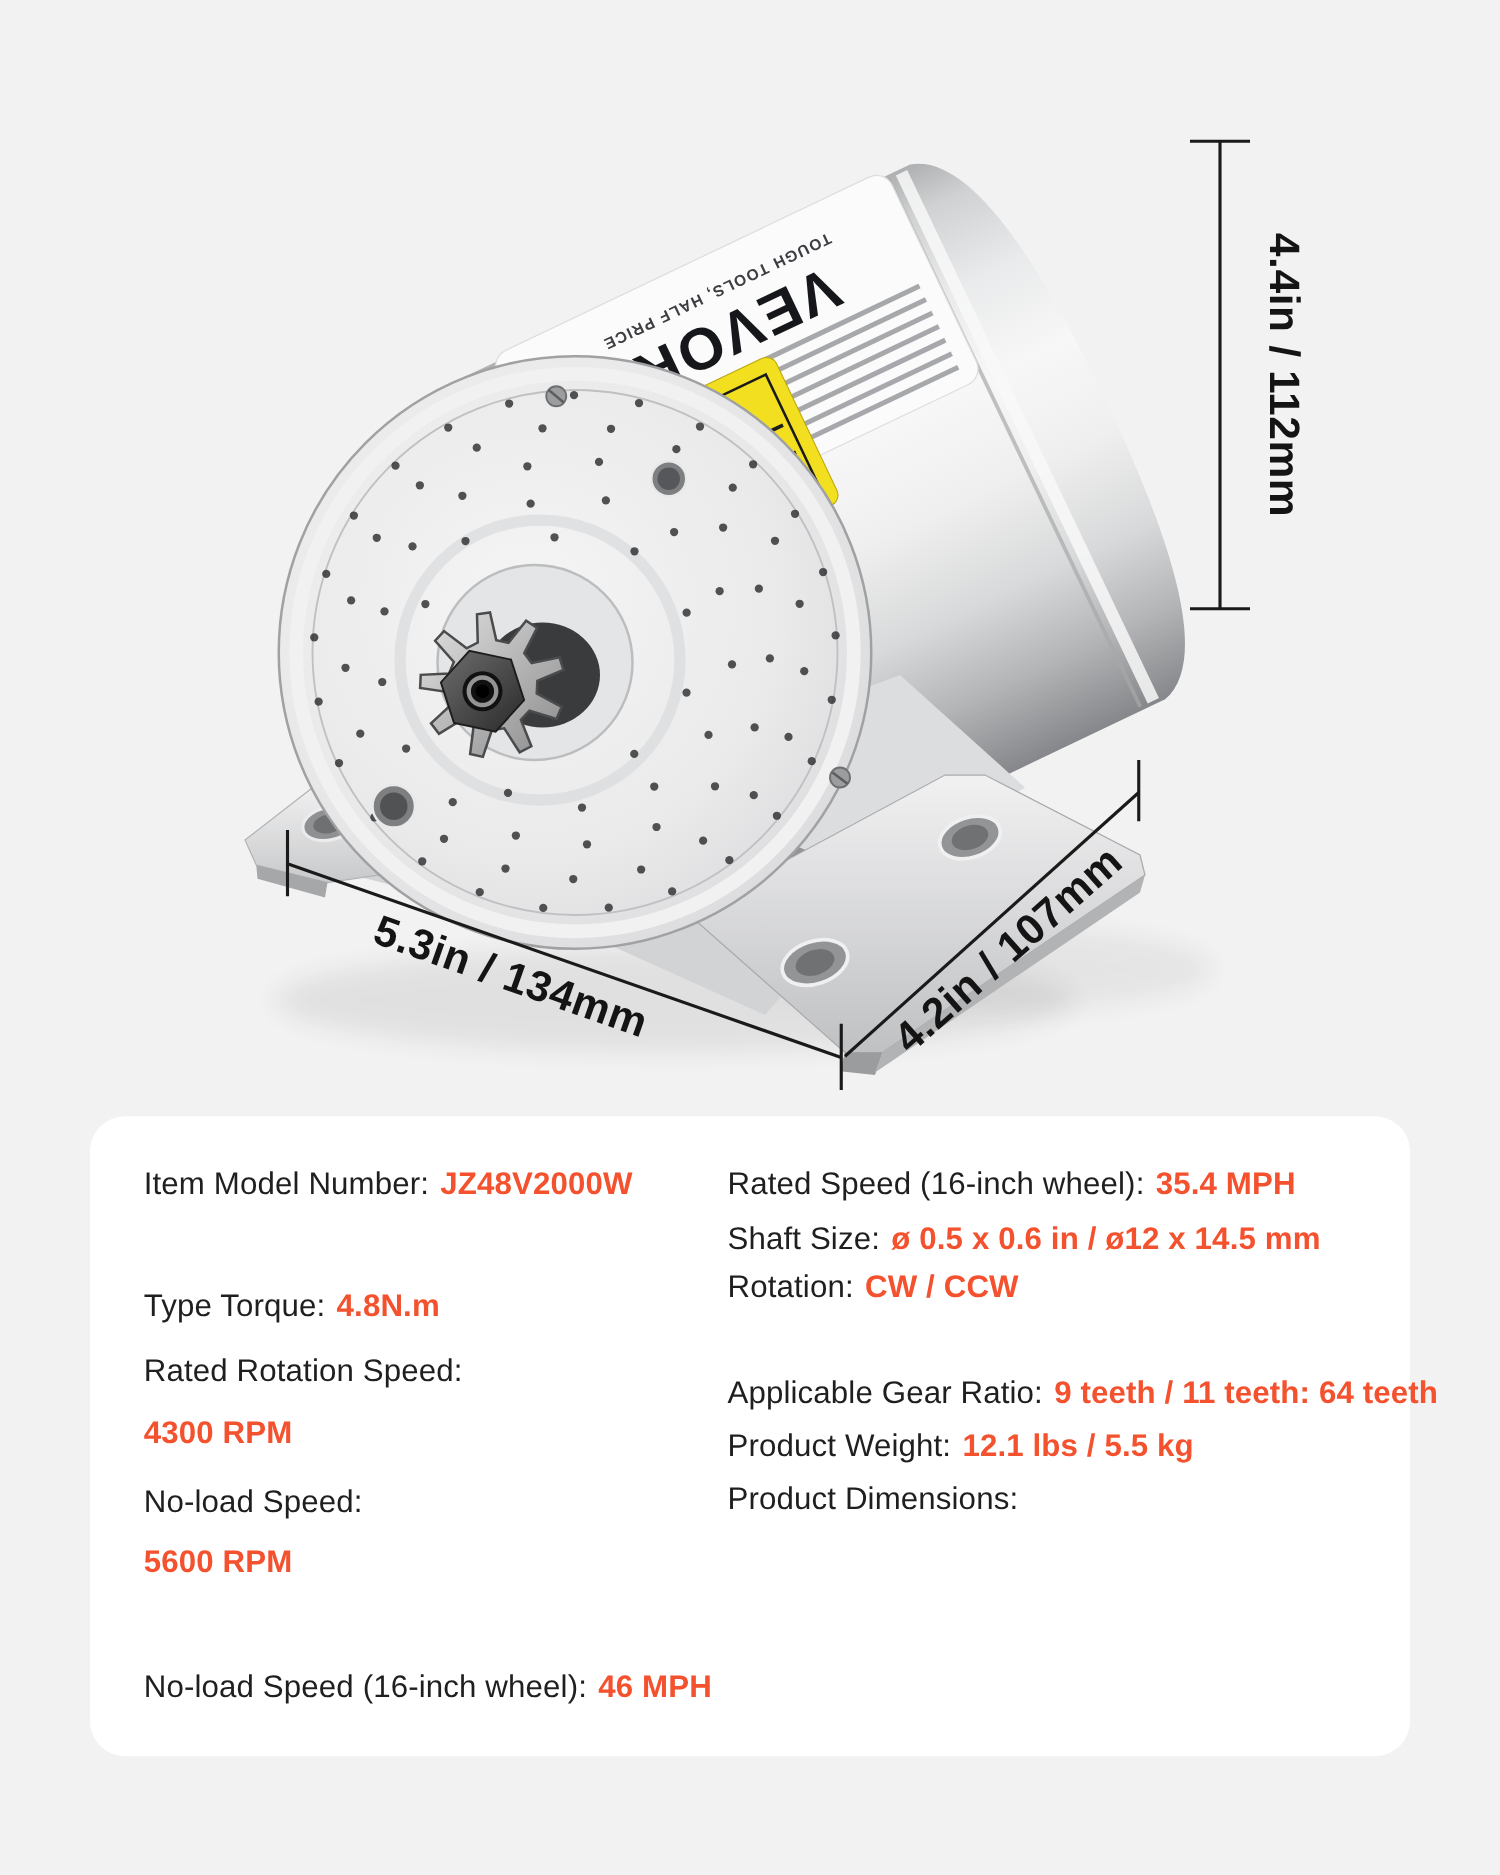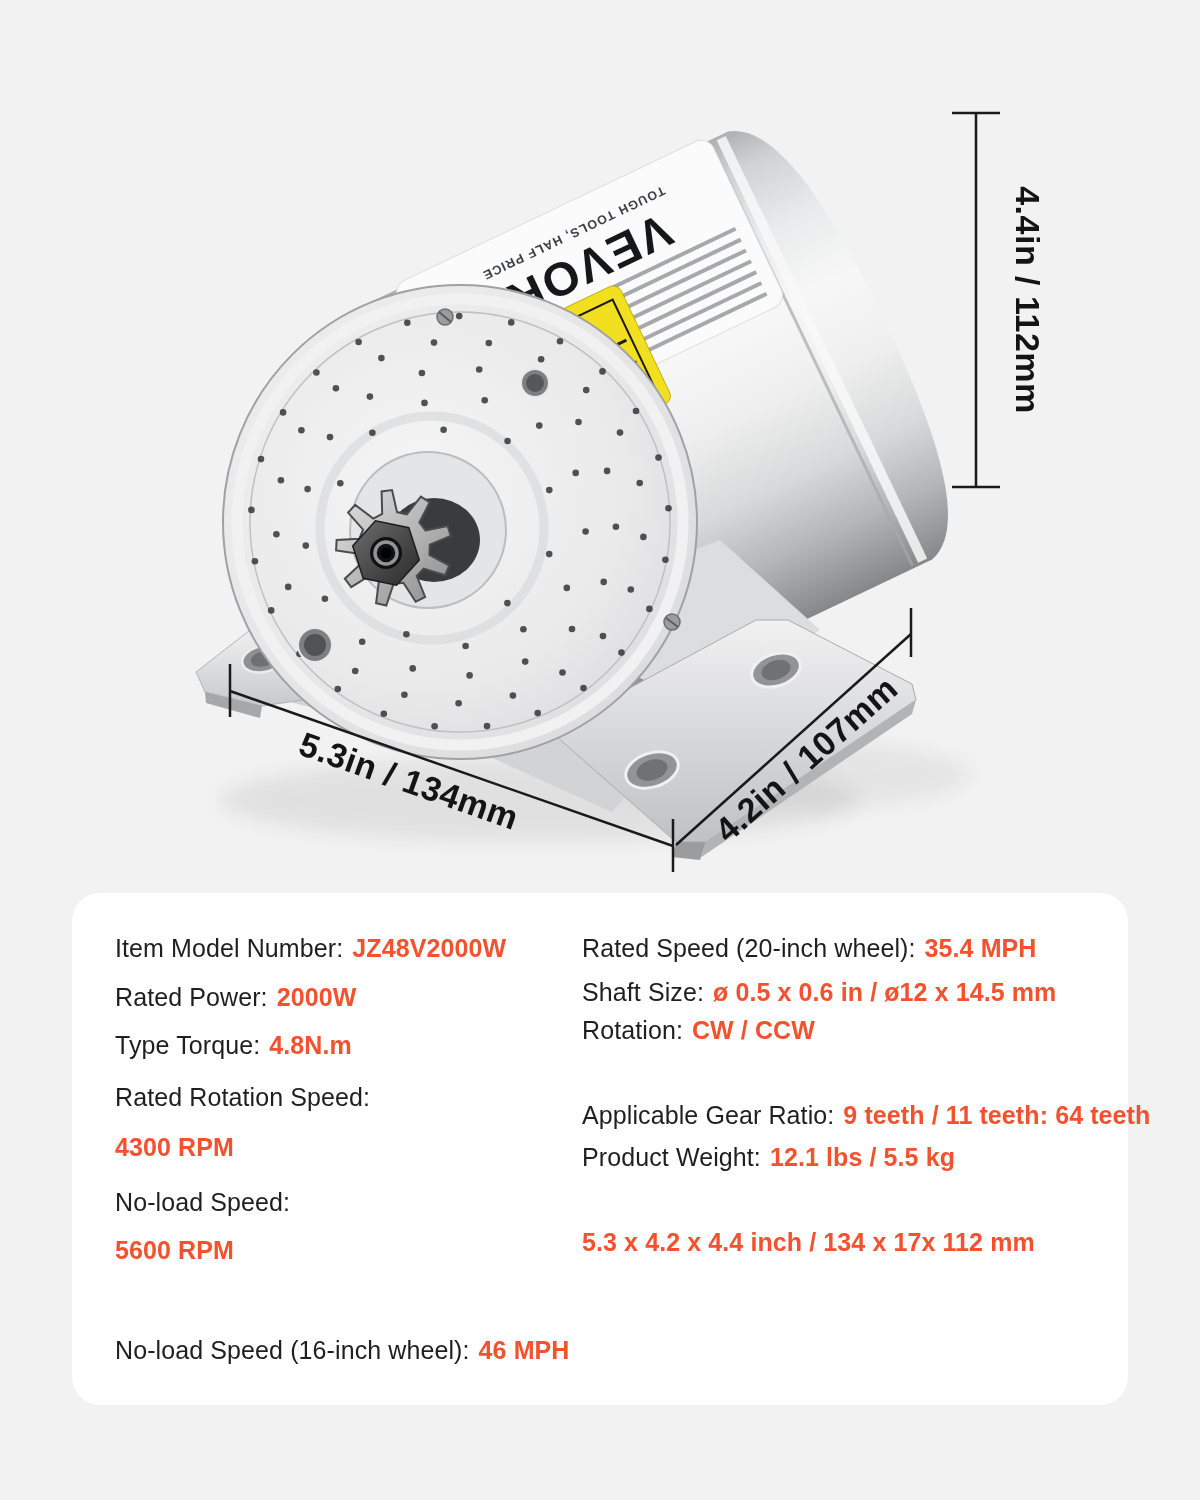--- a/index.html
+++ b/index.html
@@ -261,28 +261,27 @@
       <line x1="676" y1="845" x2="911" y2="634"></line>
       <line x1="911" y1="608" x2="911" y2="657"></line>
     </g>
     <text class="dim" transform="translate(1016,300) rotate(90)" text-anchor="middle">4.4in / 112mm</text>
     <text class="dim" transform="translate(405,792) rotate(19.5)" text-anchor="middle">5.3in / 134mm</text>
     <text class="dim" transform="translate(814,768) rotate(-41.5)" text-anchor="middle">4.2in / 107mm</text>
   </svg>
 
   <div class="spec-panel">
     <div class="spec-row" style="left:43px;top:55px"><span class="lbl">Item Model Number:</span><span class="val">JZ48V2000W</span></div>
-    <div class="spec-row" style="left:43px;top:104px"><span class="lbl">Rated Power:</span><span class="val">2000W</span></div>
     <div class="spec-row" style="left:43px;top:152px"><span class="lbl">Type Torque:</span><span class="val">4.8N.m</span></div>
     <div class="spec-row" style="left:43px;top:204px"><span class="lbl">Rated Rotation Speed:</span><span class="val"></span></div>
     <div class="spec-row" style="left:43px;top:254px"><span class="lbl"></span><span class="val">4300 RPM</span></div>
     <div class="spec-row" style="left:43px;top:309px"><span class="lbl">No-load Speed:</span><span class="val"></span></div>
     <div class="spec-row" style="left:43px;top:357px"><span class="lbl"></span><span class="val">5600 RPM</span></div>
     <div class="spec-row" style="left:43px;top:457px"><span class="lbl">No-load Speed (16-inch wheel):</span><span class="val">46 MPH</span></div>
 
-    <div class="spec-row" style="left:510px;top:55px"><span class="lbl">Rated Speed (20-inch wheel):</span><span class="val">35.4 MPH</span></div>
+    <div class="spec-row" style="left:510px;top:55px"><span class="lbl">Rated Speed (16-inch wheel):</span><span class="val">35.4 MPH</span></div>
     <div class="spec-row" style="left:510px;top:99px"><span class="lbl">Shaft Size:</span><span class="val">ø 0.5 x 0.6 in / ø12 x 14.5 mm</span></div>
     <div class="spec-row" style="left:510px;top:137px"><span class="lbl">Rotation:</span><span class="val">CW / CCW</span></div>
     <div class="spec-row" style="left:510px;top:222px"><span class="lbl">Applicable Gear Ratio:</span><span class="val">9 teeth / 11 teeth: 64 teeth</span></div>
     <div class="spec-row" style="left:510px;top:264px"><span class="lbl">Product Weight:</span><span class="val">12.1 lbs / 5.5 kg</span></div>
-    <div class="spec-row" style="left:510px;top:349px"><span class="lbl"></span><span class="val">5.3 x 4.2 x 4.4 inch / 134 x 17x 112 mm</span></div>
+    <div class="spec-row" style="left:510px;top:307px"><span class="lbl">Product Dimensions:</span><span class="val"></span></div>
   </div>
 </div>
 
 </body></html>

